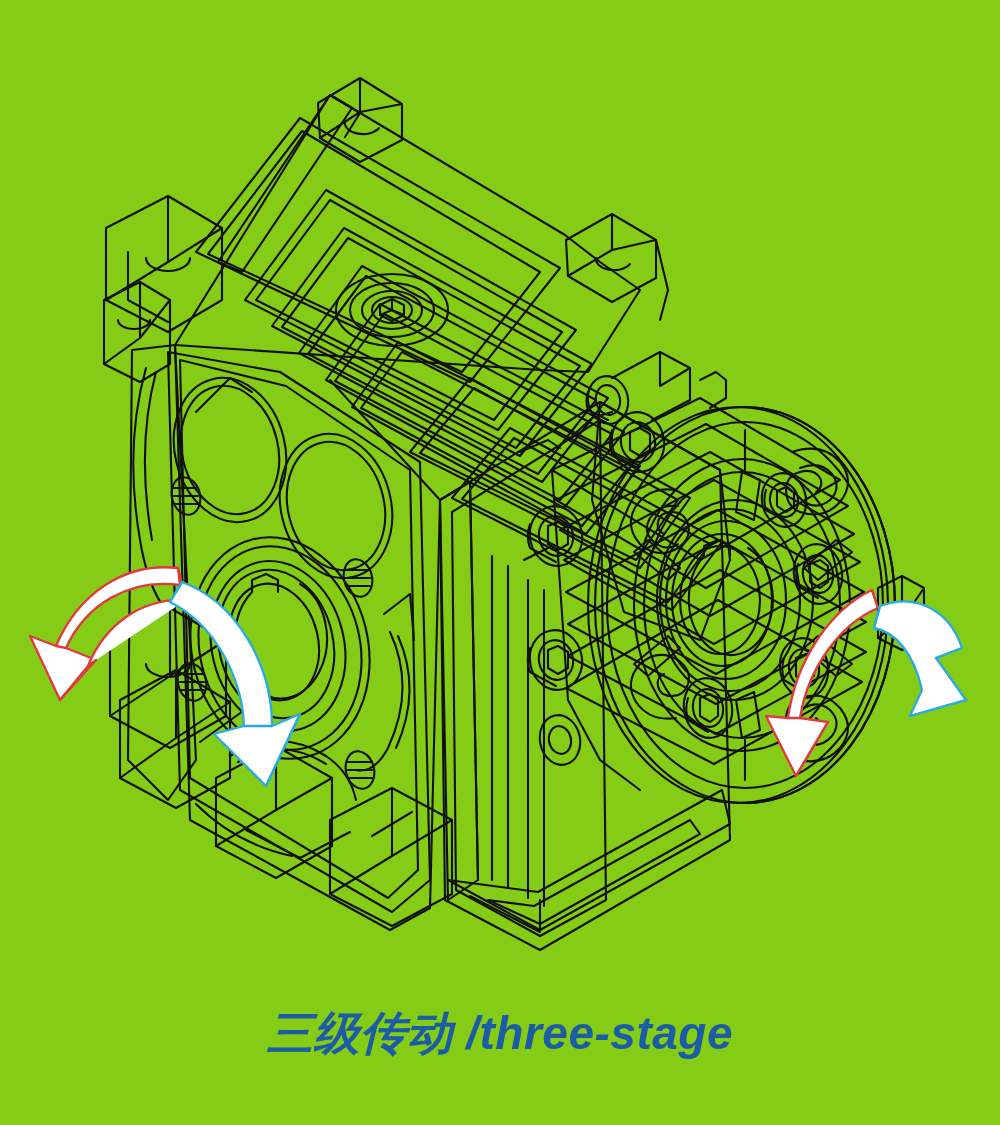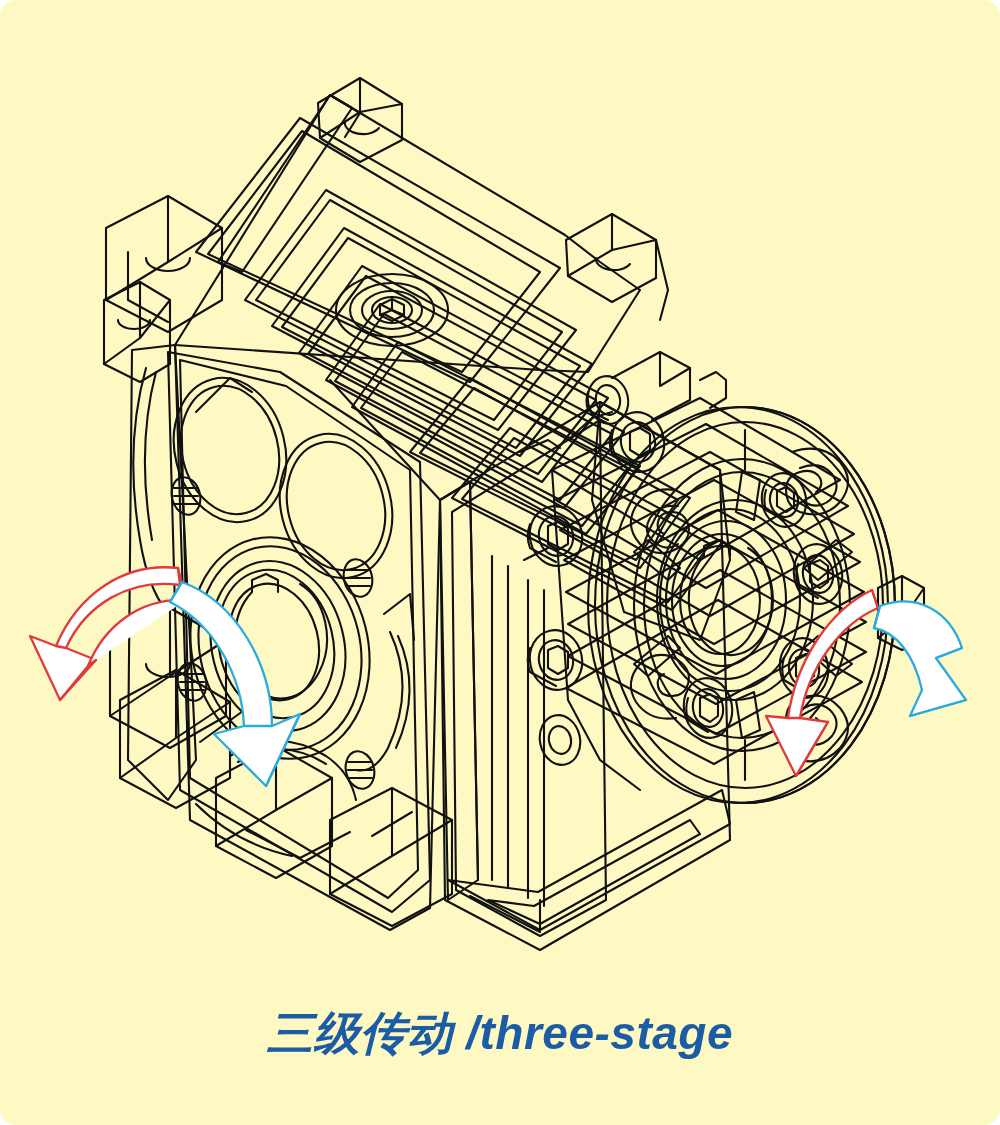--- a/index.html
+++ b/index.html
@@ -15,21 +15,21 @@
     font-weight:700;
     font-size:46px;
     letter-spacing:0.5px;
     line-height:1.1;
     white-space:pre;
   }
 </style>
 </head>
 <body>
 
-<div id="root" style="background: #fef9c3; border-radius: 16px;">
+<div id="root" style="background: #84cc16;">
 
   <div id="stage">
     <svg viewBox="0 0 1000 960" xmlns="http://www.w3.org/2000/svg">
       <defs>
         <clipPath id="flangeClip">
           <ellipse cx="745" cy="605" rx="150" ry="198"></ellipse>
         </clipPath>
         <clipPath id="hubClip">
           <ellipse cx="735" cy="600" rx="78" ry="100"></ellipse>
         </clipPath>

